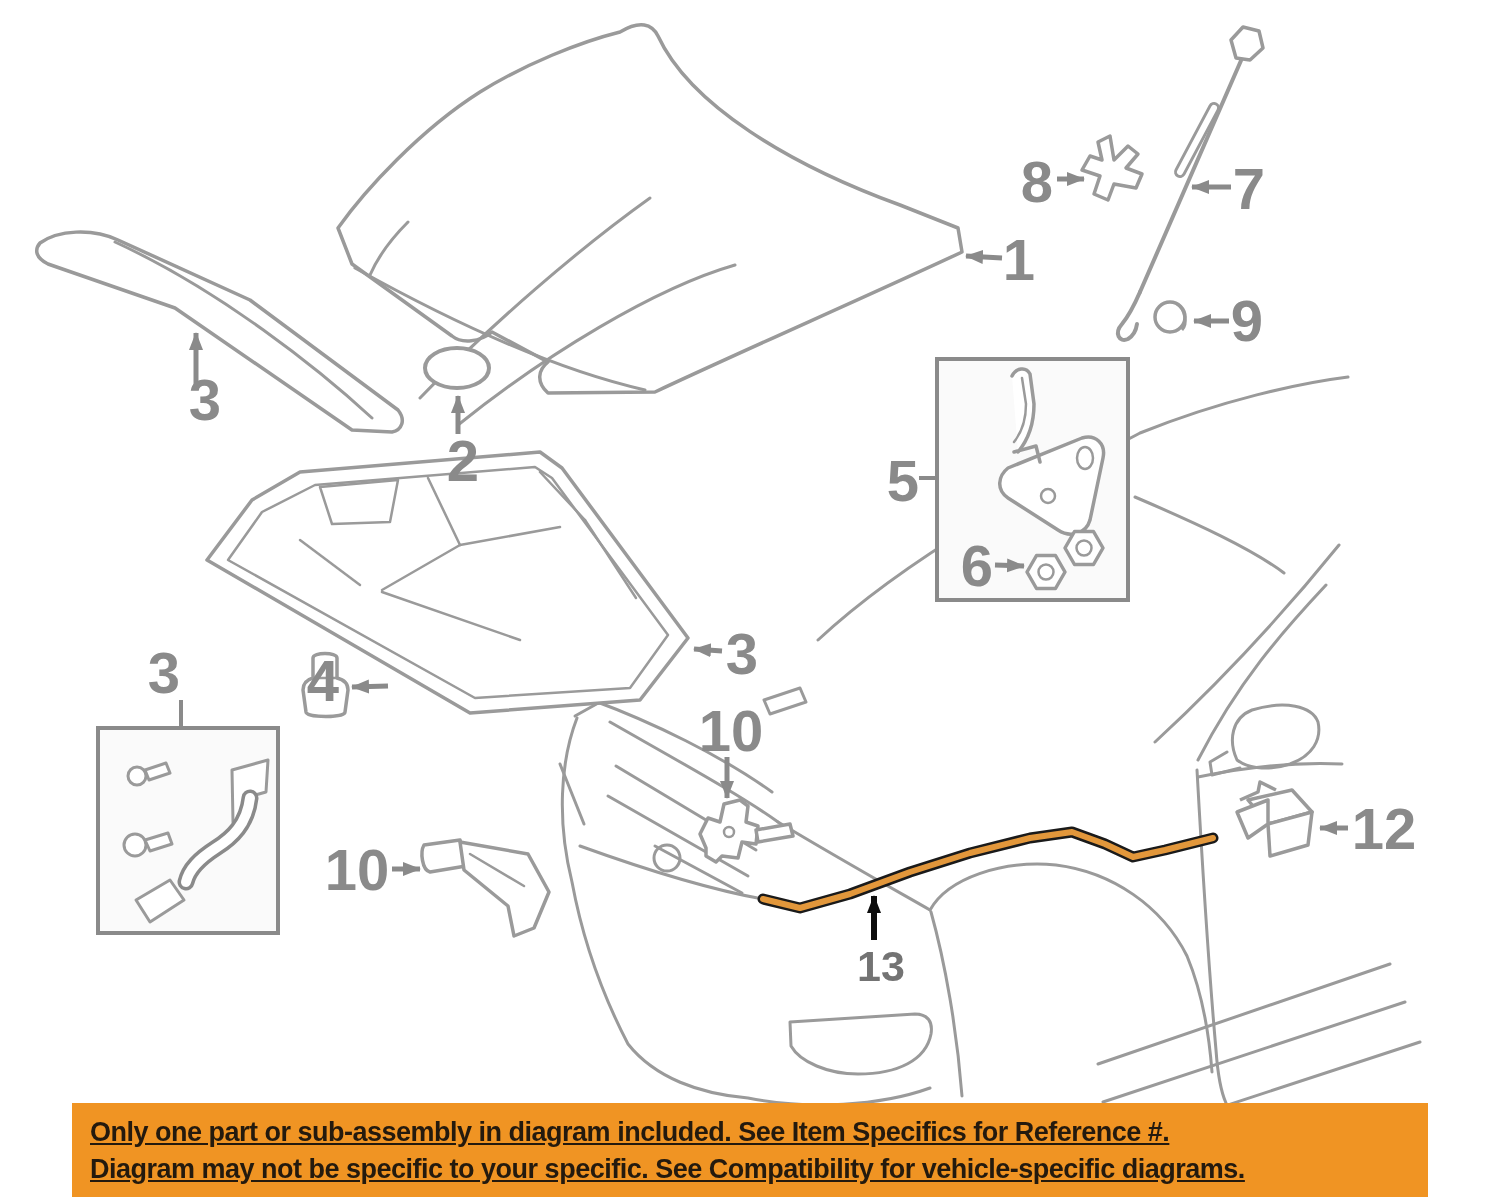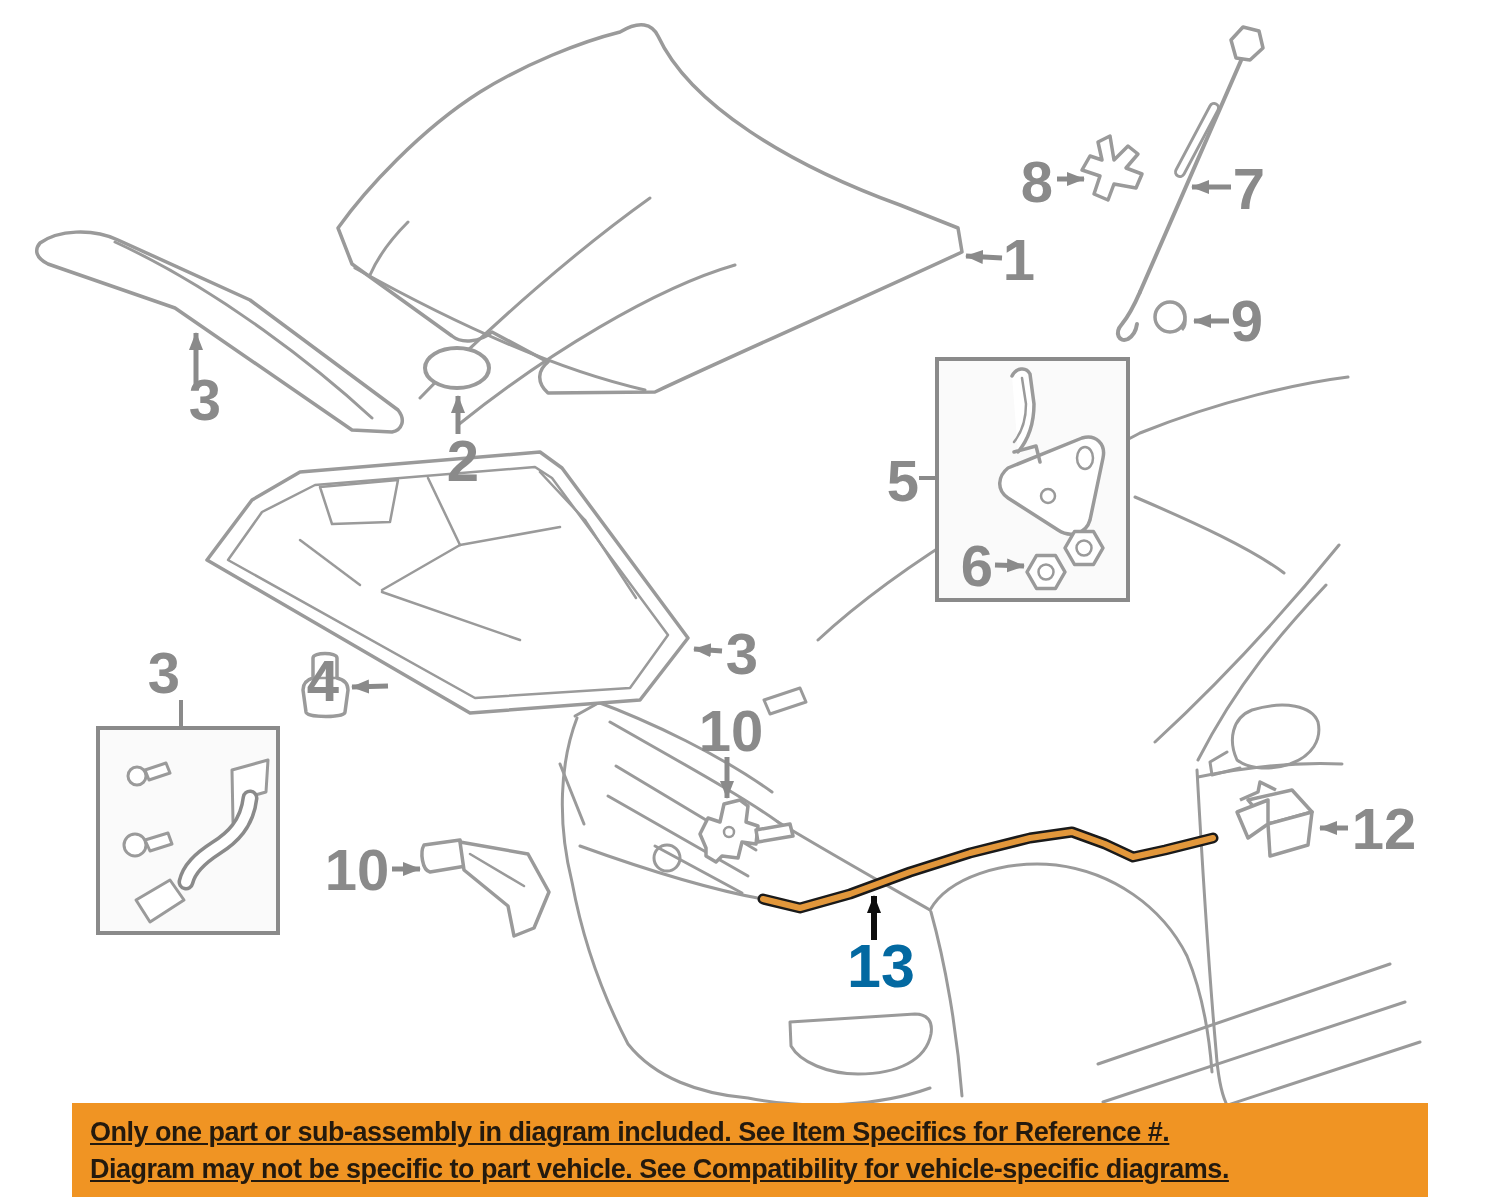--- a/index.html
+++ b/index.html
@@ -2,21 +2,21 @@
 <html><head>
 <meta charset="utf-8">
 <style>
   html,body{margin:0;padding:0;background:#fff;}
   #stage{position:relative;width:1500px;height:1197px;background:#ffffff;overflow:hidden;
          font-family:"Liberation Sans", sans-serif;}
   #art{position:absolute;left:0;top:0;}
   .part-label{position:absolute;transform:translate(-50%,-50%);
               font-size:58px;font-weight:700;color:#8a8a8a;line-height:1;
               font-family:"Liberation Sans", sans-serif;user-select:none;}
-  .part-label.black{color:#0369a1;font-size:61px;}
+  .part-label.black{color:#737373;font-size:43px;}
   #banner{position:absolute;left:72px;top:1103px;width:1356px;height:94px;
           background:#f09423;color:#241a0e;font-weight:700;
           padding:11px 0 0 18px;box-sizing:border-box;
           font-size:27px;letter-spacing:-0.5px;line-height:37px;white-space:nowrap;text-decoration:underline;}
 </style>
 </head>
 <body>
 
 <div id="stage">
 
@@ -218,16 +218,16 @@
 <div class="part-label" style="left:1247px;top:321px">9</div>
 <div class="part-label" style="left:731px;top:731px">10</div>
 <div class="part-label" style="left:164px;top:673px">3</div>
 <div class="part-label" style="left:357px;top:870px">10</div>
 <div class="part-label black" style="left:881px;top:966px">13</div>
 <div class="part-label" style="left:1384px;top:829px">12</div>
 <div class="part-label" style="left:205px;top:400px">3</div>
 
 <div id="banner">
   <div>Only one part or sub-assembly in diagram included. See Item Specifics for Reference #.</div>
-  <div>Diagram may not be specific to part vehicle. See Compatibility for vehicle-specific diagrams.</div>
+  <div>Diagram may not be specific to your specific. See Compatibility for vehicle-specific diagrams.</div>
 </div>
 
 </div>
 
 </body></html>

